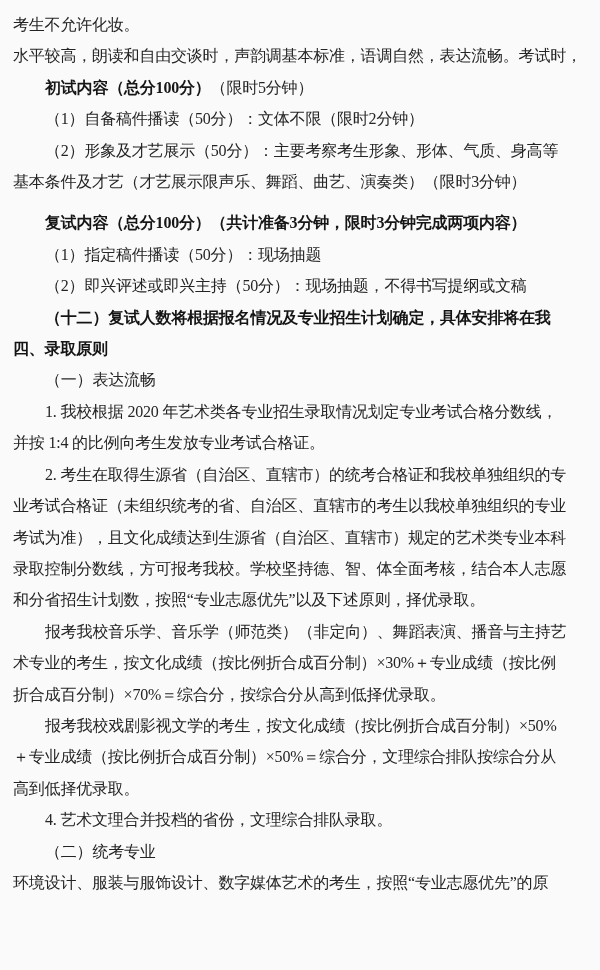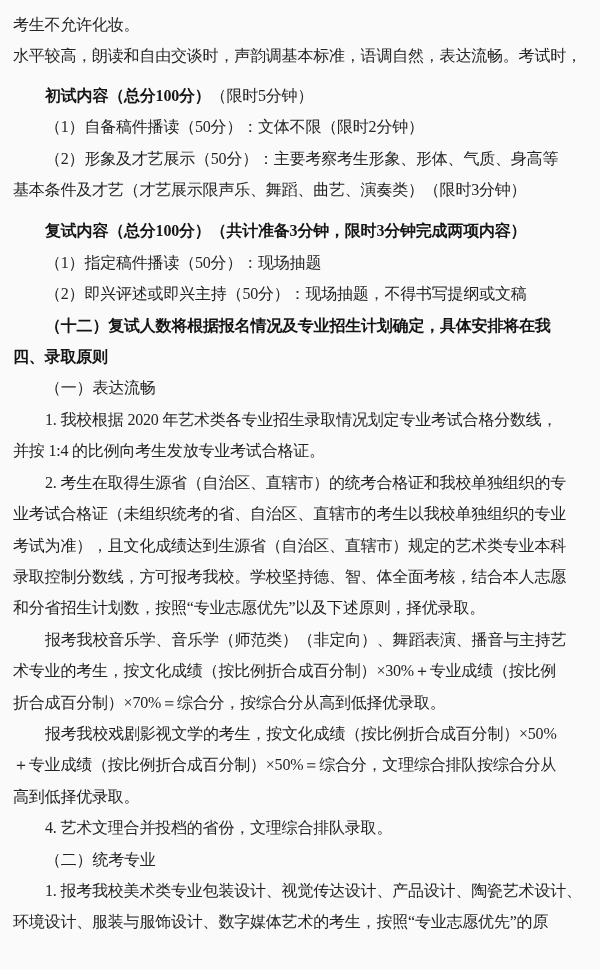--- a/index.html
+++ b/index.html
@@ -29,21 +29,21 @@
   .b {
     font-weight: 700;
     color: #161616;
   }
   
   .hei {
     font-family: Liberation Sans, sans-serif;
     font-weight: 700;
     color: #141414;
   }
-  .mt8 { margin-top: 8px; font-family: Liberation Serif, serif; }
+  .mt8 { margin-top: 0; font-family: Liberation Serif, serif; }
   .mt4 { margin-top: 10px; }
 </style>
 </head>
 <body>
 
 <div class="doc">
 
   <div class="ln">考生不允许化妆。</div>
   <div class="ln">水平较高，朗读和自由交谈时，声韵调基本标准，语调自然，表达流畅。考试时，</div>
 
@@ -77,16 +77,15 @@
   <div class="ln">折合成百分制）×70%＝综合分，按综合分从高到低择优录取。</div>
 
   <div class="ln ind">报考我校戏剧影视文学的考生，按文化成绩（按比例折合成百分制）×50%</div>
   <div class="ln">＋专业成绩（按比例折合成百分制）×50%＝综合分，文理综合排队按综合分从</div>
   <div class="ln">高到低择优录取。</div>
 
   <div class="ln ind">4. 艺术文理合并投档的省份，文理综合排队录取。</div>
 
   <div class="ln ind">（二）统考专业</div>
 
-  <div class="ln ind">1. 报考我校美术类专业包装设计、视觉传达设计、产品设计、陶瓷艺术设计、</div>
   <div class="ln">环境设计、服装与服饰设计、数字媒体艺术的考生，按照“专业志愿优先”的原</div>
 
 </div>
 
 </body></html>

